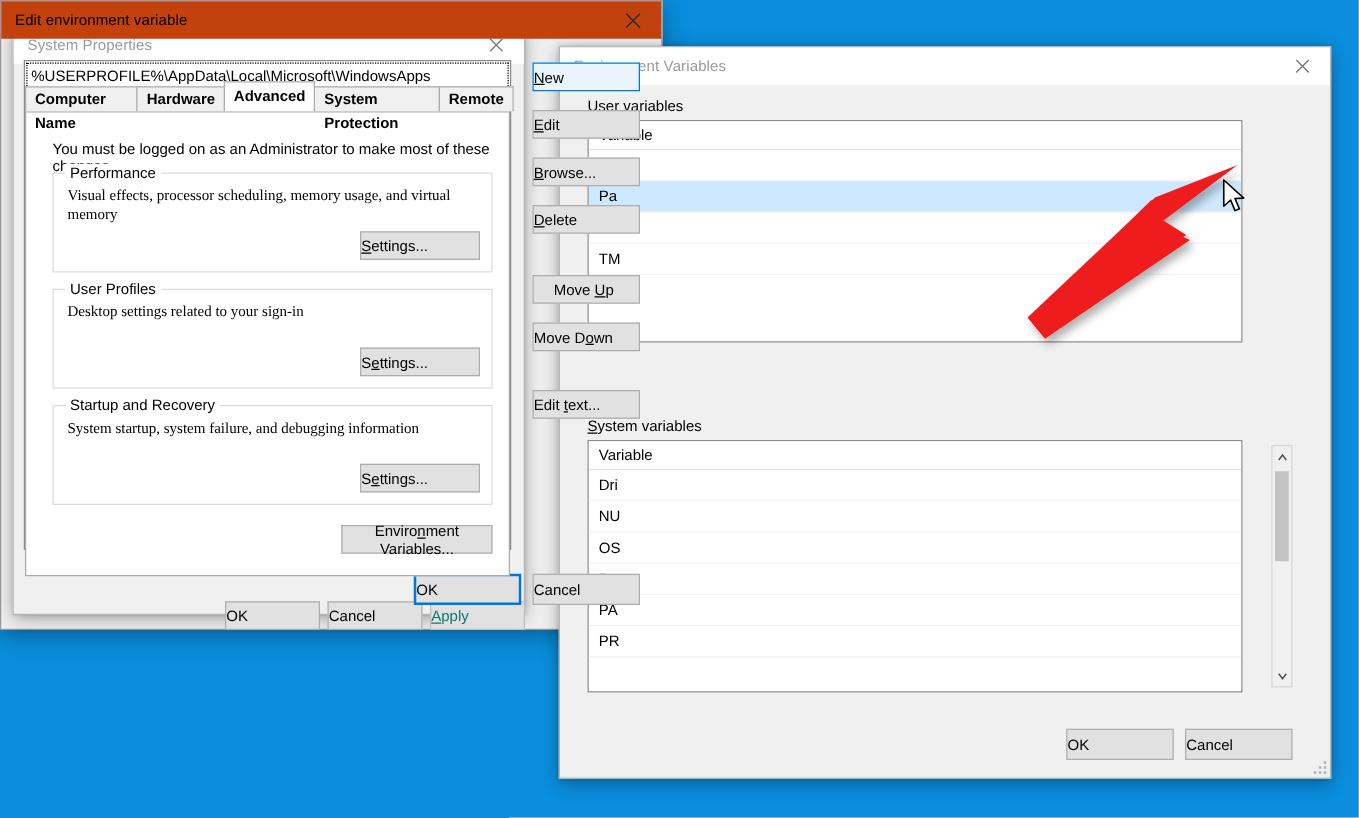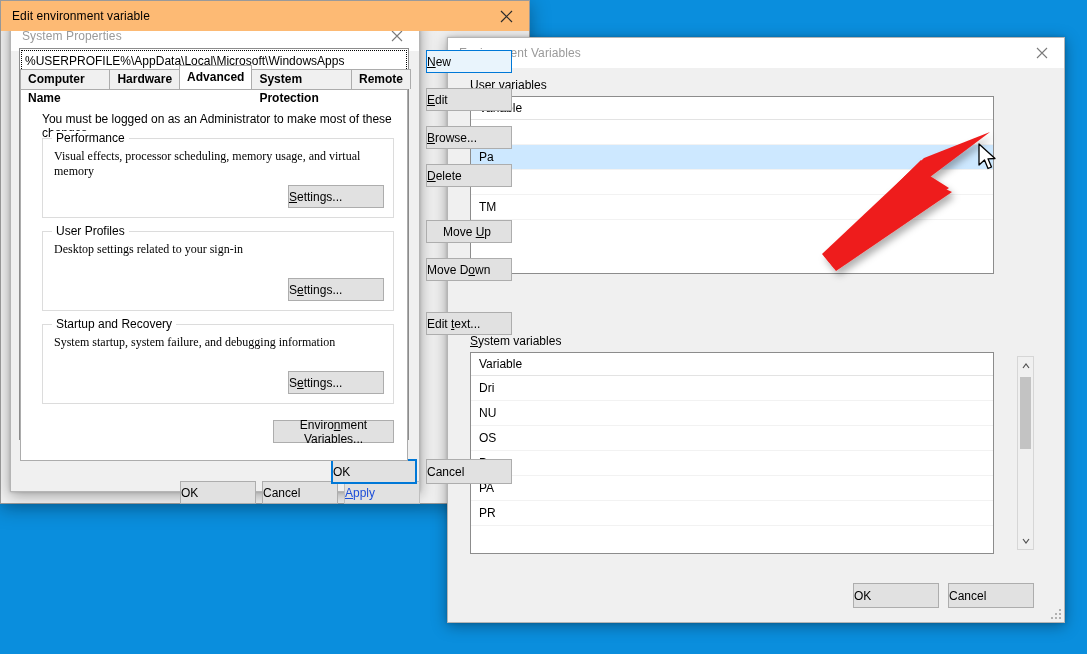--- a/index.html
+++ b/index.html
@@ -116,21 +116,21 @@
     font-family: "Liberation Sans", sans-serif;
     font-size: 12px;
     color: #000;
     text-align: center;
     box-sizing: border-box;
     display: flex;
     align-items: center;
     justify-content: flex-start;
     user-select: none;
   }
-  .btn.disabled { color: #1d4ed8; border-color: #bfbfbf; }
+  .btn.disabled { color: #0f766e; border-color: #bfbfbf; }
   .btn.hover { background: #e9f4fc; border: 1px solid #0078d7; }
   .btn.default { border: 2px solid #0078d7; background: #e1e1e1; }
   u { text-decoration: underline; }
 
   .sp-btn-settings { position: absolute; width: 96px; height: 23px; }
   .sp-bottom-btn { position: absolute; width: 76px; height: 23px; top: 460px; }
 
   
   #env-variables {
     left: 447px; top: 37px;
@@ -167,21 +167,21 @@
   .lb-row.selected { background: #cde8ff; }
 
   
   #edit-env-var {
     left: 490px; top: 80px;
     width: 528px; height: 502px;
     background: #f0f0f0;
     border: 1px solid #9a9a9a;
     box-shadow: 0 4px 18px rgba(0,0,0,0.34);
   }
-  #edit-env-var .titlebar { height: 30px; background: #fdba74; }
+  #edit-env-var .titlebar { height: 30px; background: #c2410c; }
   .path-list {
     position: absolute;
     left: 19px; top: 48px;
     width: 390px; height: 392px;
     background: #ffffff;
     border: 1px solid #8c8c8c;
     box-sizing: border-box;
     overflow: hidden;
   }
   .path-row {

